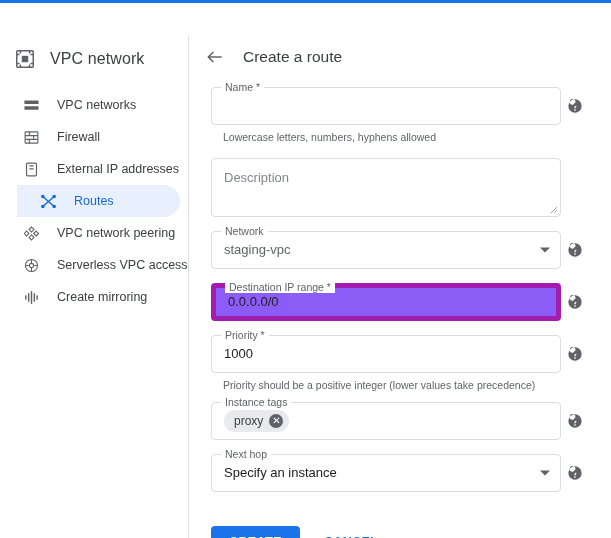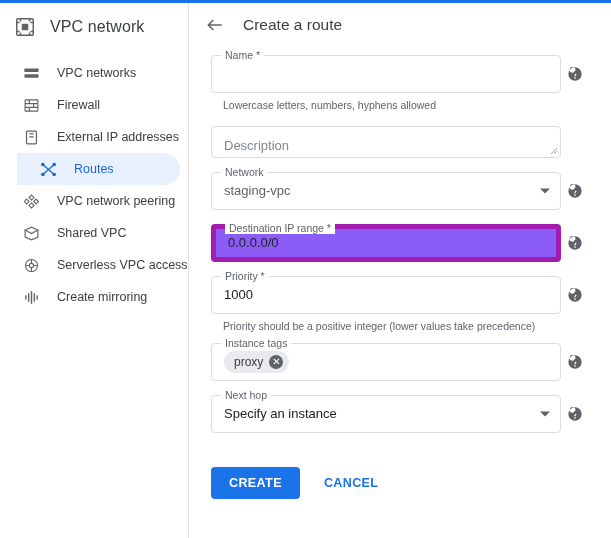--- a/index.html
+++ b/index.html
@@ -14,20 +14,21 @@
     color: #3c4043;
     background: #ffffff;
     overflow: hidden;
   }
   .app {
     width: 611px;
     height: 538px;
     position: relative;
     display: flex;
     flex-direction: column;
+    gap: 32px;
   }
   .topbar {
     height: 3px;
     background: #1a73e8;
     width: 100%;
   }
   .body-row {
     flex: 1;
     display: flex;
     min-height: 0;
@@ -209,21 +210,21 @@
     font-size: 10px;
     line-height: 14px;
     text-align: center;
     margin-left: 6px;
     cursor: pointer;
     font-family: "Liberation Sans", sans-serif;
   }
   .desc-box {
     border: 1px solid #dadce0;
     border-radius: 4px;
-    height: 32px;
+    height: 59px;
     padding: 11px 12px 0 12px;
     box-sizing: border-box;
     position: relative;
   }
   .resize-corner {
     position: absolute;
     right: 2px;
     bottom: 2px;
     width: 8px;
     height: 8px;
@@ -328,29 +329,20 @@
           <svg viewBox="0 0 24 24" width="17" height="17" fill="none" stroke="#5f6368" stroke-width="1.5">
             <path d="M12 3l3.5 3.5L12 10 8.5 6.5z"></path>
             <path d="M12 14l3.5 3.5L12 21l-3.5-3.5z"></path>
             <path d="M3.5 8.5L7 12l-3.5 3.5L0.5 12z" transform="translate(1.5,0)"></path>
             <path d="M17 8.5L20.5 12 17 15.5 13.5 12z" transform="translate(1.5,0)"></path>
           </svg>
         </span>
         <span class="nav-label">VPC network peering</span>
       </div>
 
-      <div class="nav-item">
-        <span class="nicon">
-          <svg viewBox="0 0 24 24" width="17" height="17" fill="none" stroke="#5f6368" stroke-width="1.6">
-            <path d="M3 7l9 5 9-5-9-4z"></path>
-            <path d="M3 7v10l9 4 9-4V7"></path>
-          </svg>
-        </span>
-        <span class="nav-label">Shared VPC</span>
-      </div>
 
       <div class="nav-item">
         <span class="nicon">
           <svg viewBox="0 0 24 24" width="17" height="17" fill="none" stroke="#5f6368" stroke-width="1.5">
             <circle cx="12" cy="12" r="8.5"></circle>
             <circle cx="12" cy="12" r="3"></circle>
             <path d="M12 3.5v5M12 15.5v5M3.5 12h5M15.5 12h5"></path>
           </svg>
         </span>
         <span class="nav-label">Serverless VPC access</span>

